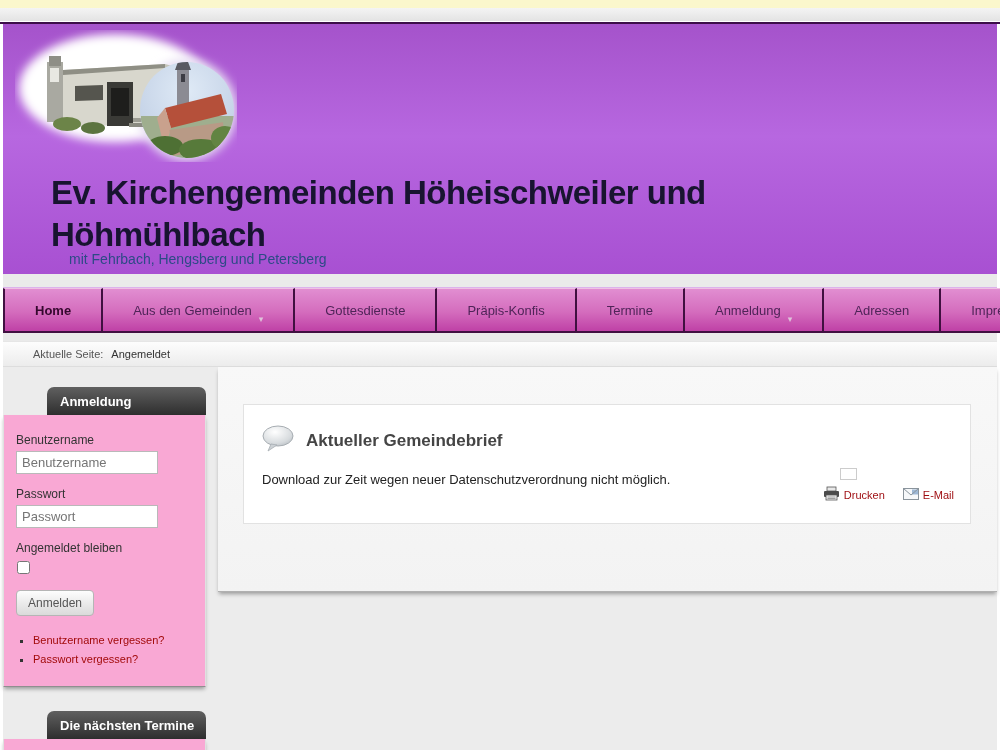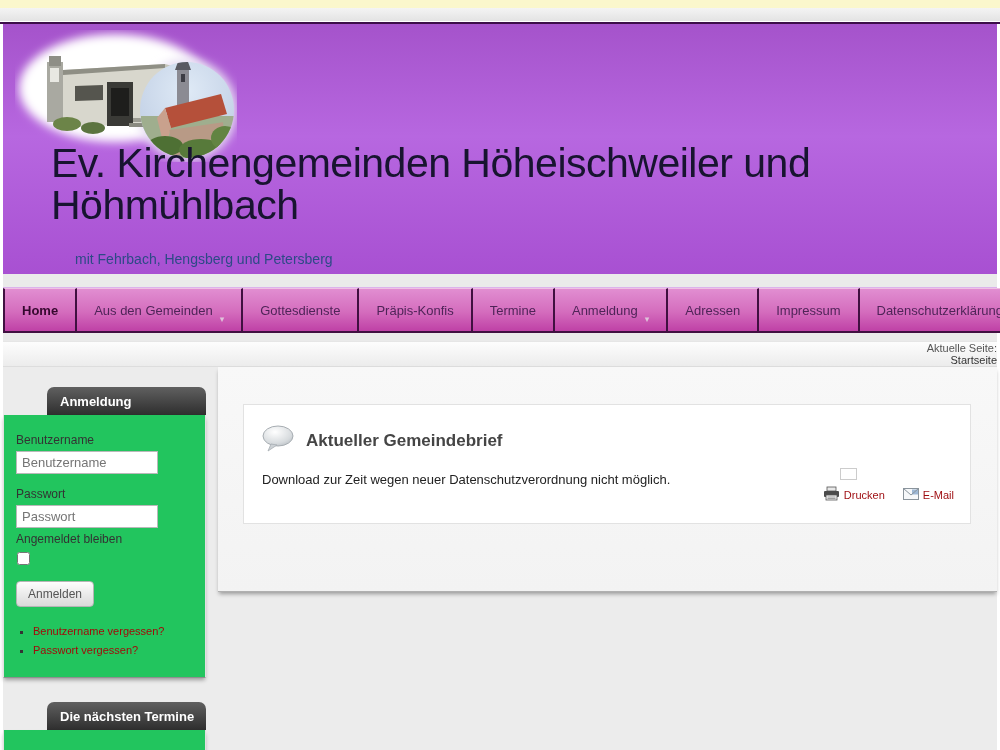--- a/index.html
+++ b/index.html
@@ -9,50 +9,50 @@
     font-family:"Liberation Sans",sans-serif;
   }
   .strip-yellow{height:8px;background:#fbf7cc;}
   .strip-gray{height:13px;background:linear-gradient(#f4f4f4,#e3e3e3);border-bottom:1px solid #fff;}
   .dark-line{height:2px;background:#3c0d49;}
   .page{border-left:3px solid #fff;border-right:3px solid #fff;background:#ececec;}
 
   
   .header{height:250px;background:linear-gradient(180deg,#a553cb 0%,#b767e0 45%,#a850d2 100%);position:relative;}
   .logo{position:absolute;left:12px;top:6px;}
-  .site-title{position:absolute;left:48px;top:118px;width:780px;font-size:41px;line-height:42px;color:#181430;letter-spacing:-0.5px;}
-  .site-subtitle{position:absolute;left:72px;top:227px;font-size:14px;color:#2d4a86;}
+  .site-title{position:absolute;left:48px;top:148px;width:780px;font-size:33px;line-height:42px;color:#181430;letter-spacing:-0.5px;font-weight:bold;}
+  .site-subtitle{position:absolute;left:66px;top:227px;font-size:14px;color:#2d4a86;}
 
   
   .gap1{height:13px;background:#eaeaea;}
   .nav{height:46px;background:linear-gradient(#c77ced,#a855de);display:flex;border-top:1px solid #dcb2ec;box-sizing:border-box;}
   .nav-item{
     display:flex;align-items:center;position:relative;
-    padding:0 17px;font-size:13px;color:#4f2458;cursor:pointer;
+    padding:0 30px;font-size:13px;color:#4f2458;cursor:pointer;
     background:linear-gradient(#e18ed1 0%,#d46cbd 55%,#bf41a6 100%);
     border-right:2px solid #401040;border-top:1px solid #efc0e4;border-bottom:2px solid #401040;
     box-sizing:border-box;white-space:nowrap;
   }
   .nav-item:first-child{border-left:2px solid #401040;font-weight:bold;color:#35082e;}
   .nav-caret{font-size:9px;color:#dfc2da;margin-left:7px;align-self:flex-end;padding-bottom:7px;}
 
   
   .gap2{height:8px;background:#eaeaea;}
-  .breadcrumb{height:26px;background:linear-gradient(#fdfdfd,#ececec);border-top:1px solid #e6e6e6;border-bottom:1px solid #ddd;display:flex;align-items:flex-end;padding-left:30px;font-size:11px;color:#555;box-sizing:border-box;flex-direction:column;}
+  .breadcrumb{height:26px;background:linear-gradient(#fdfdfd,#ececec);border-top:1px solid #e6e6e6;border-bottom:1px solid #ddd;display:flex;align-items:center;padding-left:30px;font-size:11px;color:#555;box-sizing:border-box;}
   .breadcrumb .current{color:#333;margin-left:8px;}
 
   
   .main{display:flex;align-items:flex-start;}
   .sidebar{width:203px;margin-top:20px;flex:none;}
   .module{margin-bottom:24px;}
   .module-header{height:28px;background:linear-gradient(#606060,#2e2e2e);border-radius:7px 7px 0 0;color:#fff;font-weight:bold;font-size:13px;display:flex;align-items:center;padding-left:13px;margin-left:44px;}
-  .module-body{background:#22c55e;border:1px solid #e0e0e0;border-top:none;border-bottom:1px solid #8f8f8f;box-shadow:0 3px 4px -1px rgba(0,0,0,0.35);padding:11px 12px 14px;}
+  .module-body{background:#f9a8d4;border:1px solid #e0e0e0;border-top:none;border-bottom:1px solid #8f8f8f;box-shadow:0 3px 4px -1px rgba(0,0,0,0.35);padding:11px 12px 14px;}
   .field-label{font-size:12px;color:#333;display:block;margin:7px 0 4px;}
   .text-input{width:130px;border:1px solid #b9b9b9;padding:3px 5px;font-size:13px;color:#555;font-family:"Liberation Sans",sans-serif;background:#fff;}
-  .remember-row{margin-top:4px;}
+  .remember-row{margin-top:13px;}
   .checkbox{width:13px;height:13px;margin:6px 0 0 1px;display:block;}
   .login-btn{margin-top:16px;background:linear-gradient(#fdfdfd,#dadada);border:1px solid #b5b5b5;padding:5px 11px;font-size:12px;color:#555;border-radius:4px;font-family:"Liberation Sans",sans-serif;cursor:pointer;}
   .login-links{list-style:square;margin:18px 0 2px 17px;padding:0;color:#333;}
   .login-links li{font-size:11px;margin-bottom:7px;}
   .login-links a{color:#a20a0a;text-decoration:none;cursor:pointer;}
 
   
   .content{flex:1;margin-left:12px;height:224px;background:linear-gradient(#f8f8f8,#f3f3f3);border-bottom:1px solid #b0b0b0;box-shadow:0 3px 4px -1px rgba(0,0,0,0.35);position:relative;}
   .article-box{position:absolute;left:25px;top:37px;width:728px;height:120px;background:#fff;border:1px solid #e2e2e2;box-sizing:border-box;}
   .article-header{display:flex;align-items:center;gap:10px;margin:20px 0 16px 18px;}
@@ -155,21 +155,21 @@
         <span>Impressum</span>
       </div>
     <div class="nav-item">
         <span>Datenschutzerklärung</span>
       </div>
   </div>
 
   <div class="gap2"></div>
   <div class="breadcrumb">
     <span>Aktuelle Seite:</span>
-    <span class="current">Startseite</span>
+    <span class="current">Angemeldet</span>
   </div>
 
   <div class="main">
 
     <div class="sidebar">
 
       <div class="module">
         <div class="module-header">Anmeldung</div>
         <div class="module-body">
           <label class="field-label">Benutzername</label>

